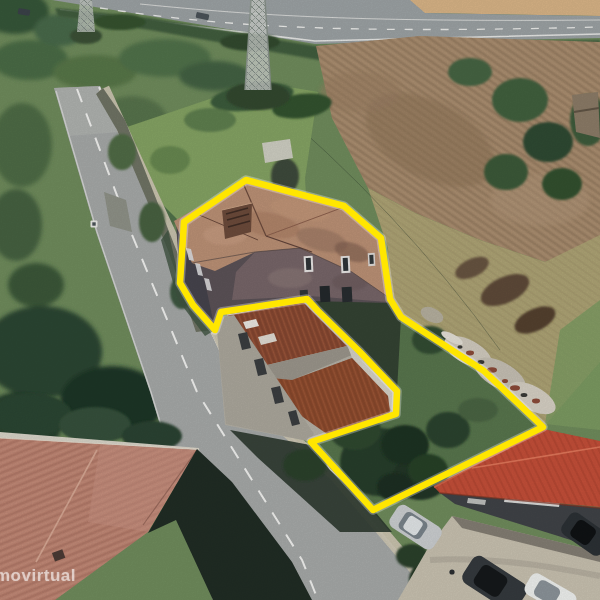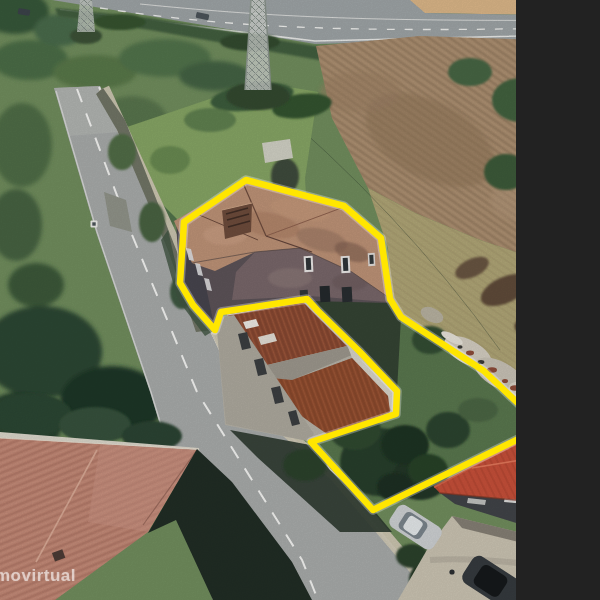--- a/index.html
+++ b/index.html
@@ -1,16 +1,16 @@
 <!DOCTYPE html>
 <html><head>
 <meta charset="utf-8">
 <style>
   html,body{margin:0;padding:0;background:#222;}
-  .stage{position:relative;width:516px;height:600px;overflow:hidden;font-family:"Liberation Sans",sans-serif;}
+  .stage{position:relative;width:600px;height:600px;overflow:hidden;font-family:"Liberation Sans",sans-serif;}
   .stage svg{position:absolute;left:0;top:0;display:block;}
   .watermark{
     position:absolute;left:-5px;top:566px;
     font-family:"Liberation Sans",sans-serif;
     font-weight:bold;font-size:17px;letter-spacing:.5px;
     color:rgba(255,255,255,.58);
     text-shadow:0 0 2px rgba(255,255,255,.15);
     user-select:none;pointer-events:none;
   }
 </style>

